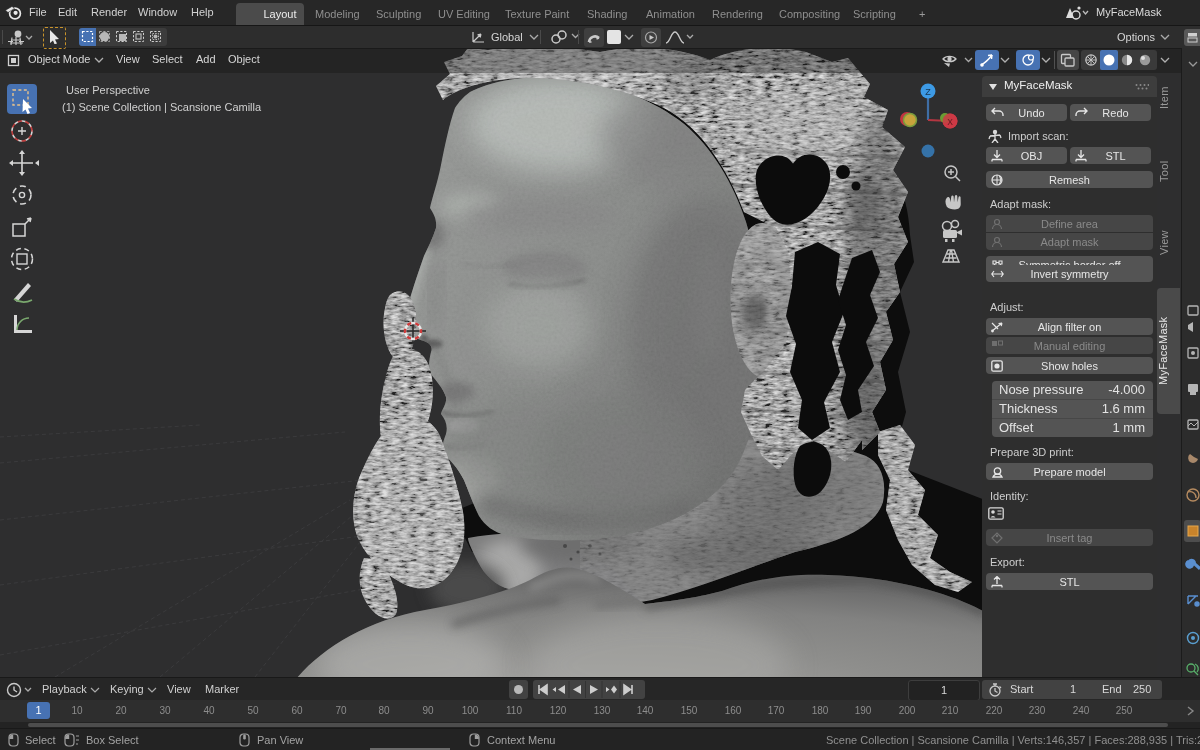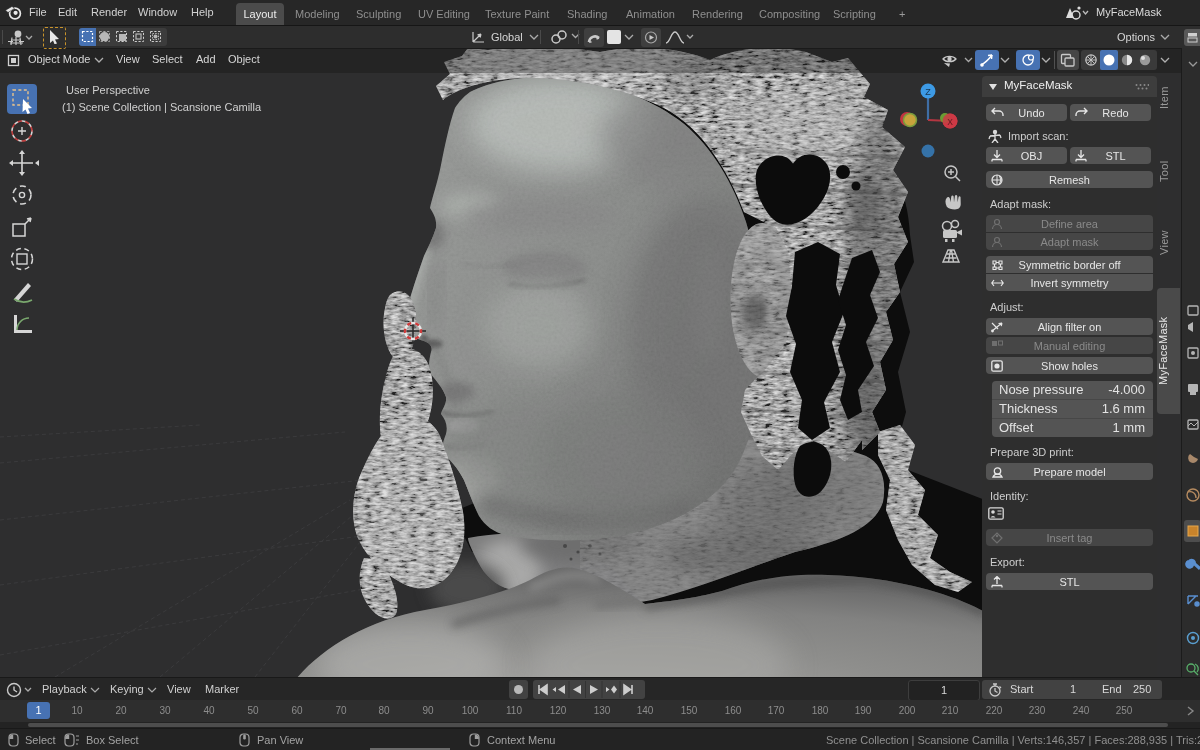--- a/index.html
+++ b/index.html
@@ -3,21 +3,21 @@
 <meta charset="utf-8">
 <style>
   html,body{margin:0;padding:0;background:#000;}
   #app{position:relative;width:1200px;height:750px;overflow:hidden;
        font-family:"Liberation Sans", sans-serif;
        -webkit-font-smoothing:antialiased;background:#2e2e2f;}
   .abs{position:absolute;}
   
   #topbar{left:0;top:0;width:1200px;height:25px;background:#272727;border-bottom:1px solid #161616;}
   .menu{position:absolute;top:0;height:25px;line-height:25px;font-size:11px;color:#d2d2d2;white-space:nowrap;}
-  .wtab{position:absolute;top:3px;height:22px;line-height:22px;font-size:11px;color:#8f8f8f;text-align:center;white-space:nowrap;}
+  .wtab{position:absolute;top:3px;height:22px;line-height:22px;font-size:11px;color:#8f8f8f;text-align:center;white-space:nowrap;padding-left:20px;}
   .wtab.active{background:#4b4b4b;border-radius:4px 4px 0 0;color:#ececec;}
   
   #tools{left:0;top:26px;width:1200px;height:22px;background:#2d2d2d;border-bottom:1px solid #1a1a1a;}
   
   #tlhead{left:0;top:677px;width:1200px;height:23px;background:#262626;border-top:1px solid #191919;}
   #ruler{left:0;top:700px;width:1200px;height:22px;background:#2e2e2e;}
   #scroll{left:0;top:722px;width:1200px;height:6px;background:#232323;}
   #status{left:0;top:728px;width:1200px;height:22px;background:#232323;border-top:1px solid #191919;}
   .num{position:absolute;top:5px;font-size:10px;color:#8d8d8d;transform:translateX(-50%);}
   .stext{font-size:11px;color:#a3a3a3;}
@@ -586,21 +586,21 @@
         </svg>
       Adapt mask
     </div>
     <div class="btn" style="top:183px;height:17px;border-radius:4px 4px 0 0;">
       <svg class="ic" style="top:3px" width="13" height="12" viewBox="0 0 13 12">
           <path d="M2,2 h3 v3 h-3 Z M8,2 h3 v3 h-3 Z M2,8 h3 v2.5 h-3 Z M8,8 h3 v2.5 h-3 Z" fill="none" stroke="#e6e6e6" stroke-width="1.1"></path>
           <path d="M5,3.5 h3 M3.5,5 v3 M9.5,5 v3 M5,9 h3" stroke="#e6e6e6" stroke-width="1.1"></path>
         </svg>
       Symmetric border off
     </div>
-    <div class="btn" style="top:201px;height:17px;border-radius:0 0 4px 4px;">
+    <div class="btn" style="top:192px;height:17px;border-radius:0 0 4px 4px;">
       <svg class="ic" style="top:5px" width="13" height="8" viewBox="0 0 13 8">
           <path d="M3,1 L0.8,4 L3,7 M10,1 L12.2,4 L10,7 M0.8,4 H12.2" stroke="#e6e6e6" stroke-width="1.2" fill="none"></path>
         </svg>
       Invert symmetry
     </div>
     <div class="lbl" style="top:227px;">Adjust:</div>
     <div class="btn" style="top:245px;">
       <svg class="ic" style="top:3px" width="13" height="12" viewBox="0 0 13 12">
           <path d="M1,10 C4,8 8,4 11,2 M11,2 l-3.5,0.5 M11,2 l-0.8,3.2 M1,2 C3,4 5,6 7,8" stroke="#e6e6e6" stroke-width="1.2" fill="none"></path>
           <circle cx="1.5" cy="10" r="1.4" fill="#e6e6e6"></circle>

